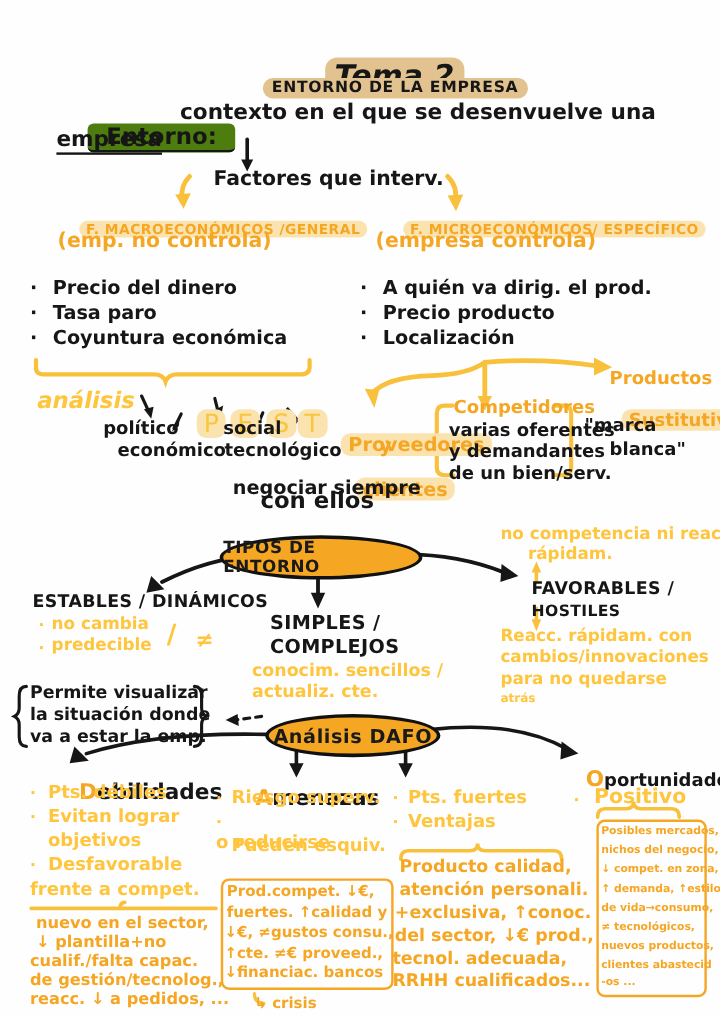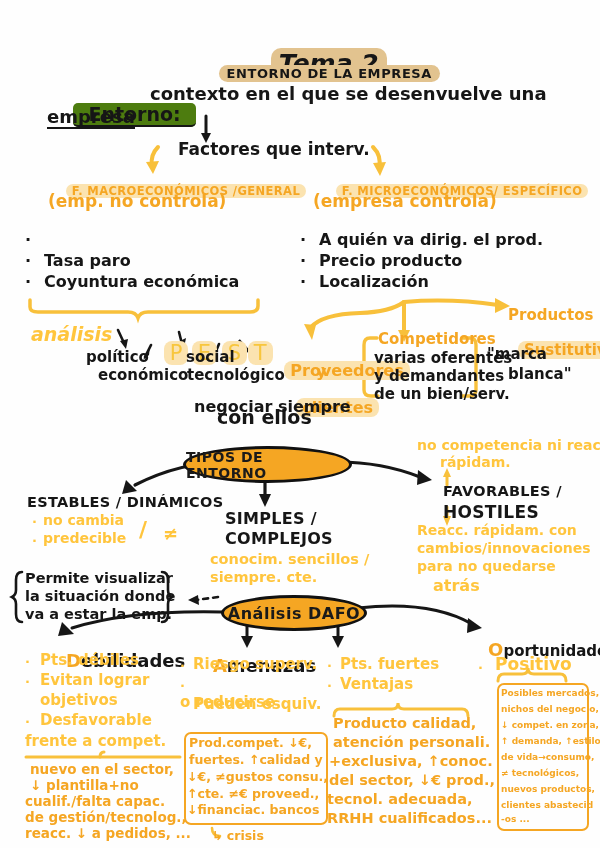--- a/index.html
+++ b/index.html
@@ -144,20 +144,21 @@
     <span class="hl-lt">F. MACROECONÓMICOS /GENERAL</span>
   </div>
   <div class="t org" style="left:48px;top:192px;font-size:17px;">(emp. no controla)</div>
 
   <div class="t org" style="left:318px;top:172px;font-size:11.5px;letter-spacing:.4px;">
     <span class="hl-lt">F. MICROECONÓMICOS/ ESPECÍFICO</span>
   </div>
   <div class="t org" style="left:313px;top:192px;font-size:17px;">(empresa controla)</div>
 
   <div class="t blk" style="left:25px;top:231px;font-size:16px;">·</div>
+  <div class="t blk" style="left:44px;top:231px;font-size:16px;">Precio del dinero</div>
   <div class="t blk" style="left:25px;top:252px;font-size:16px;">·</div>
   <div class="t blk" style="left:44px;top:252px;font-size:16px;">Tasa paro</div>
   <div class="t blk" style="left:25px;top:273px;font-size:16px;">·</div>
   <div class="t blk" style="left:44px;top:273px;font-size:16px;">Coyuntura económica</div>
 
   <div class="t blk" style="left:300px;top:231px;font-size:16px;">·</div>
   <div class="t blk" style="left:319px;top:231px;font-size:16px;">A quién va dirig. el prod.</div>
   <div class="t blk" style="left:300px;top:252px;font-size:16px;">·</div>
   <div class="t blk" style="left:319px;top:252px;font-size:16px;">Precio producto</div>
   <div class="t blk" style="left:300px;top:273px;font-size:16px;">·</div>
@@ -212,30 +213,30 @@
   <div class="t yel" style="left:32px;top:515px;font-size:13px;">·</div>
   <div class="t yel" style="left:43px;top:513px;font-size:14px;">no cambia</div>
   <div class="t yel" style="left:32px;top:534px;font-size:13px;">·</div>
   <div class="t yel" style="left:43px;top:531px;font-size:14px;">predecible</div>
   <div class="t yel" style="left:139px;top:518px;font-size:22px;">/</div>
   <div class="t yel" style="left:163px;top:524px;font-size:18px;">≠</div>
 
   <div class="t blk" style="left:225px;top:510px;font-size:16px;letter-spacing:.3px;">SIMPLES /</div>
   <div class="t blk" style="left:225px;top:530px;font-size:16px;letter-spacing:.3px;">COMPLEJOS</div>
   <div class="t yel" style="left:210px;top:551px;font-size:14.5px;">conocim. sencillos /</div>
-  <div class="t yel" style="left:210px;top:569px;font-size:14.5px;">siempre. cte.</div>
+  <div class="t yel" style="left:210px;top:569px;font-size:14.5px;">actualiz. cte.</div>
 
   <div class="t yel" style="left:417px;top:438px;font-size:14px;">no competencia ni reacc.</div>
   <div class="t yel" style="left:440px;top:455px;font-size:14px;">rápidam.</div>
   <div class="t blk" style="left:443px;top:483px;font-size:14.5px;letter-spacing:.3px;">FAVORABLES /</div>
-  <div class="t blk" style="left:443px;top:503px;font-size:17px;letter-spacing:.3px;">HOSTILES</div>
+  <div class="t blk" style="left:443px;top:503px;font-size:13px;letter-spacing:.3px;">HOSTILES</div>
   <div class="t yel" style="left:417px;top:523px;font-size:14px;">Reacc. rápidam. con</div>
   <div class="t yel" style="left:417px;top:541px;font-size:14px;">cambios/innovaciones</div>
   <div class="t yel" style="left:417px;top:559px;font-size:14px;">para no quedarse</div>
-  <div class="t yel" style="left:417px;top:577px;font-size:16px;margin-left:16px;">atrás</div>
+  <div class="t yel" style="left:417px;top:577px;font-size:10px;">atrás</div>
 
   <div class="t blk" style="left:25px;top:570px;font-size:14.5px;">Permite visualizar</div>
   <div class="t blk" style="left:25px;top:588px;font-size:14.5px;">la situación donde</div>
   <div class="t blk" style="left:25px;top:606px;font-size:14.5px;">va a estar la emp.</div>
 
   <div class="ell" style="left:221px;top:595px;width:140px;height:30px;font-size:16px;">
     <span>Análisis DAFO</span>
   </div>
 
   <div class="t" style="left:43px;top:631px;font-size:18px;">

